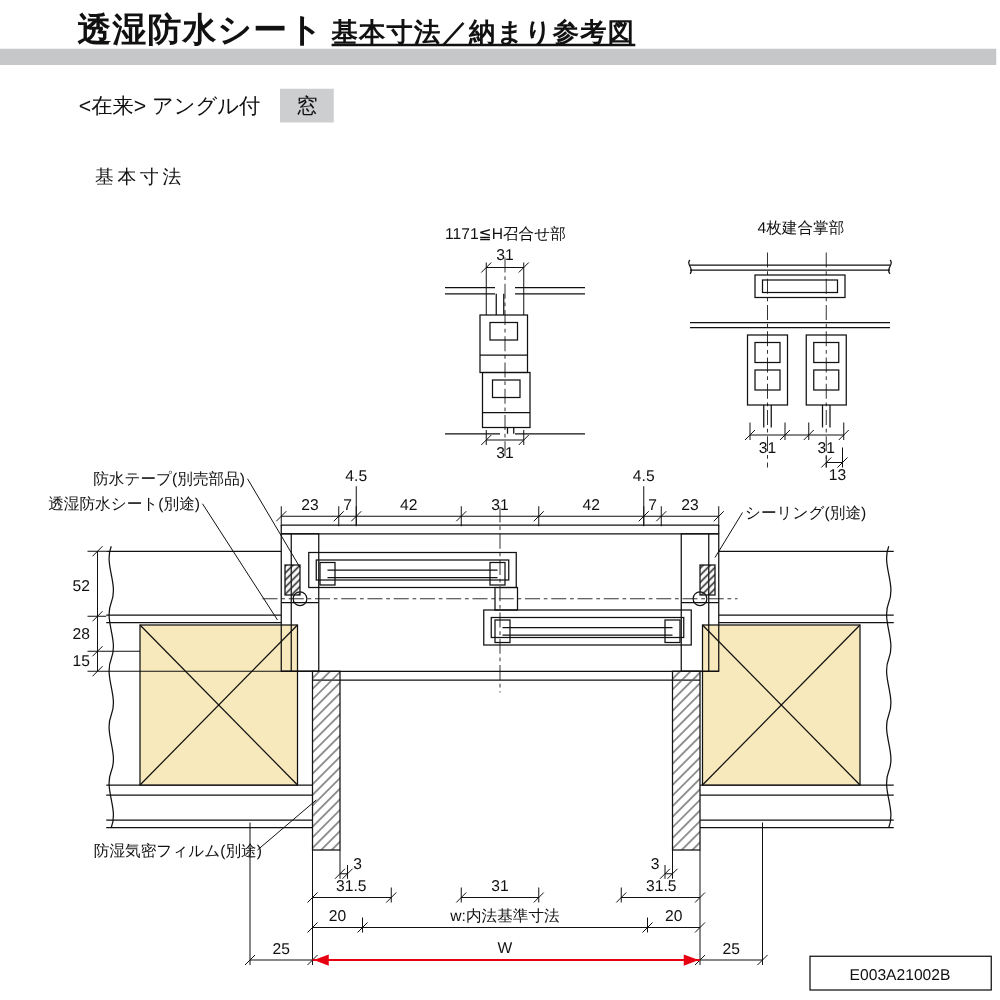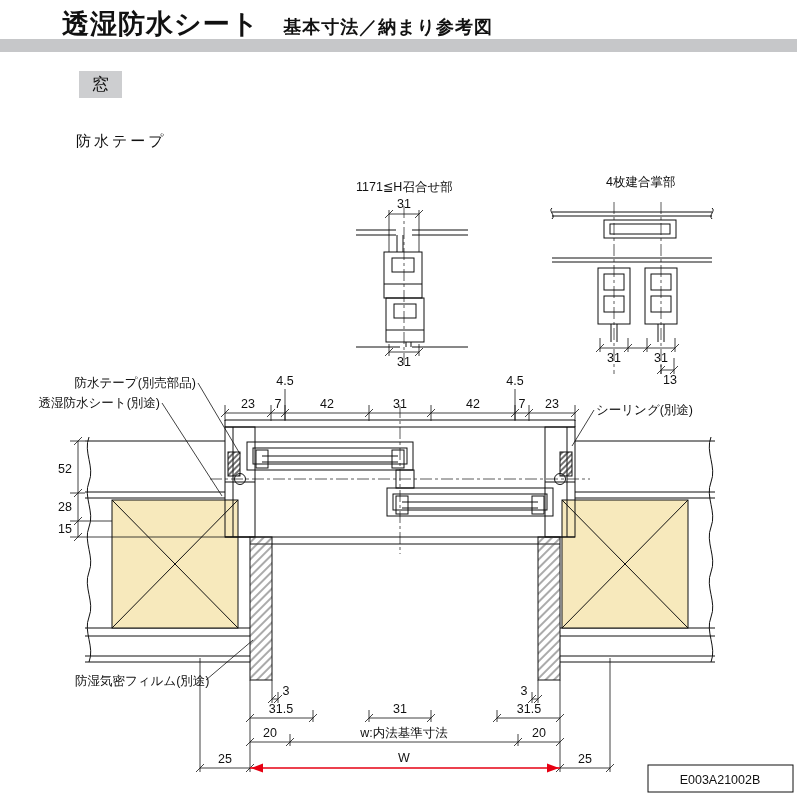--- a/index.html
+++ b/index.html
@@ -1,21 +1,21 @@
 <!DOCTYPE html>
 <html><head>
 <meta charset="utf-8">
 <style>
   * { margin:0; padding:0; box-sizing:border-box; }
   html,body { width:800px; height:800px; }
   body { background:#fff; color:#111; position:relative; overflow:hidden;
          font-family:"Liberation Sans","DejaVu Sans",sans-serif; }
   .title-row { position:absolute; left:62px; top:6px; white-space:nowrap; }
   .title-main { font-size:27px; font-weight:bold; letter-spacing:1px; }
-  .title-sub  { font-size:18px; font-weight:bold; margin-left:24px; letter-spacing:1px; }
+  .title-sub  { font-size:21px; font-weight:bold; margin-left:6px; letter-spacing:1px;text-decoration:underline; }
   .gray-bar { position:absolute; left:0; top:39px; width:797px; height:13px; background:#c6c7c9; }
   .subtitle-row { position:absolute; left:63px; top:71px; font-size:17px; display:flex; align-items:center; }
   .badge { display:inline-block; background:#cdced0; padding:2px 13px; margin-left:16px; font-size:17px; }
   .section-title { position:absolute; left:76px; top:132px; font-size:15px; letter-spacing:3px; }
   svg.drawing { position:absolute; left:0; top:152px; }
   svg text { font-family:"Liberation Sans","DejaVu Sans",sans-serif; font-size:12.5px; fill:#111;
              stroke:none; }
   .tm { text-anchor:middle; } .te { text-anchor:end; }
   .g-thin { stroke:#111; stroke-width:1; fill:none; }
   .g-dim  { stroke:#111; stroke-width:0.8; fill:none; }
@@ -24,24 +24,25 @@
 </style>
 </head>
 <body>
 
 <div class="title-row">
   <span class="title-main">透湿防水シート</span><span class="title-sub">基本寸法／納まり参考図</span>
 </div>
 <div class="gray-bar"></div>
 
 <div class="subtitle-row">
+  <span>&lt;在来&gt; アングル付</span>
   <span class="badge">窓</span>
 </div>
 
-<div class="section-title">防水テープ</div>
+<div class="section-title">基本寸法</div>
 
 <svg class="drawing" width="800" height="648" viewBox="0 0 800 648">
   <defs>
     <pattern id="hatch" patternUnits="userSpaceOnUse" width="6" height="6" patternTransform="rotate(45)">
       <line x1="3" y1="0" x2="3" y2="6" stroke="#555" stroke-width="1"></line>
     </pattern>
     <pattern id="hatch2" patternUnits="userSpaceOnUse" width="4" height="4" patternTransform="rotate(45)">
       <line x1="2" y1="0" x2="2" y2="4" stroke="#222" stroke-width="1.3"></line>
     </pattern>
     <g id="tk">

